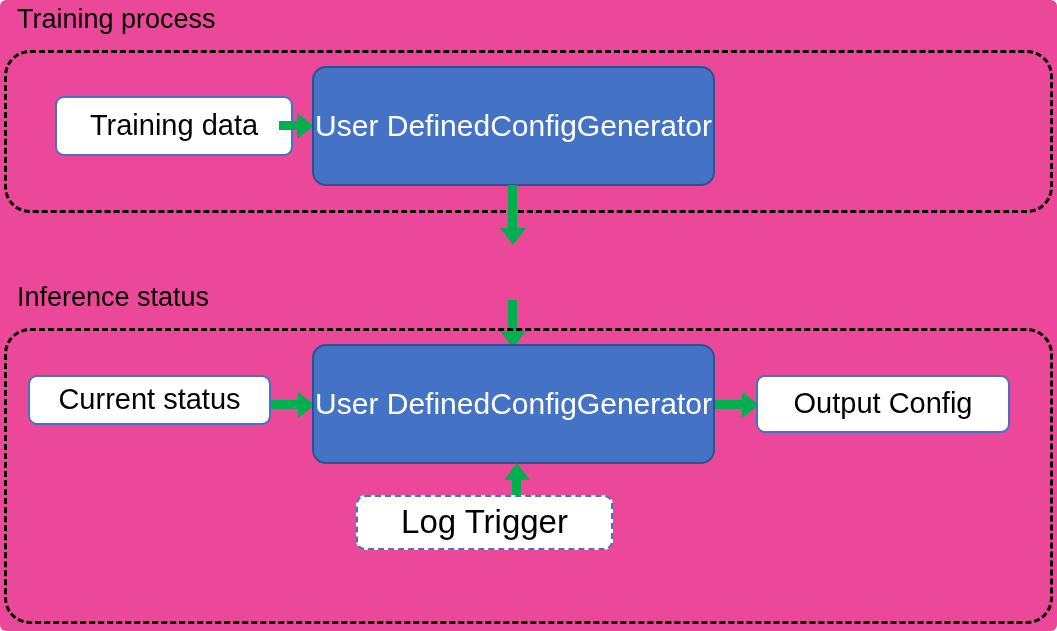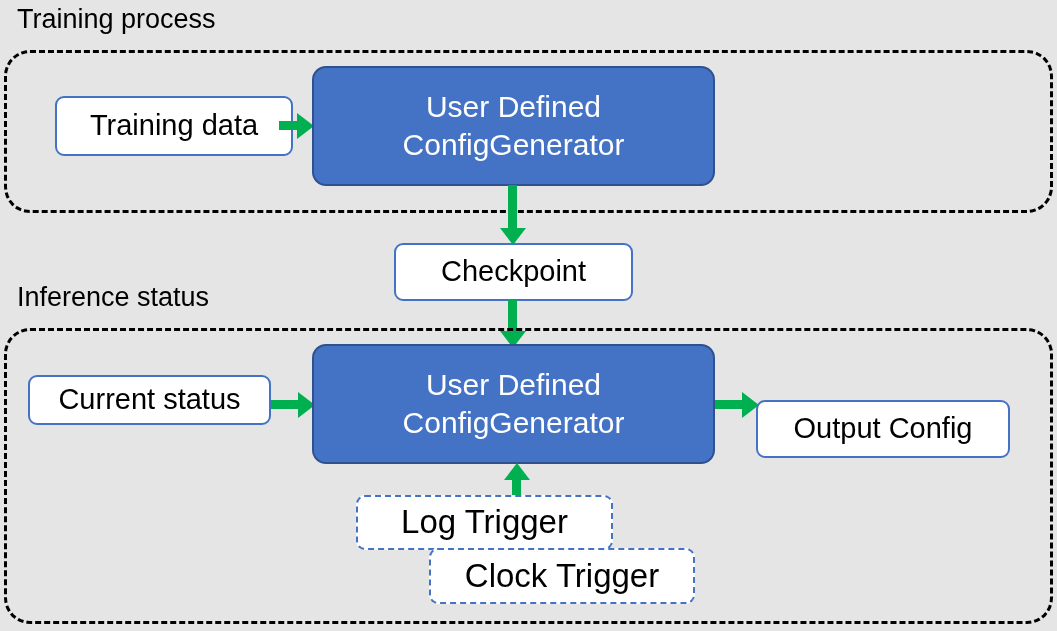--- a/index.html
+++ b/index.html
@@ -8,22 +8,23 @@
     background: #ffffff;
   }
   body {
     font-family: "Liberation Sans", sans-serif;
     -webkit-font-smoothing: antialiased;
   }
   #canvas {
     position: relative;
     width: 1057px;
     height: 631px;
-    background: #e5e5e5;
+    background: #ec4899;
     overflow: hidden;
+    border-radius: 6px;
   }
 
   
   .section-title {
     position: absolute;
     font-size: 27px;
     line-height: 1;
     color: #000000;
     white-space: nowrap;
     letter-spacing: 0px;
@@ -53,31 +54,31 @@
     align-items: center;
     justify-content: center;
     color: #000000;
     font-size: 29px;
     line-height: 1.1;
     white-space: nowrap;
   }
   #node-training-data { left: 55px; top: 96px; width: 238px; height: 60px; }
   #node-checkpoint    { left: 394px; top: 243px; width: 239px; height: 58px; }
   #node-current-status{ left: 28px; top: 375px; width: 243px; height: 50px; }
-  #node-output-config { left: 756px; top: 375px; width: 254px; height: 58px; margin-top: 25px; }
+  #node-output-config { left: 756px; top: 375px; width: 254px; height: 58px; }
 
   
   .node-blue {
     position: absolute;
     box-sizing: border-box;
     background: #4472C4;
     border: 2px solid #2F528F;
     border-radius: 14px;
     display: flex;
-    flex-direction: column;
+    flex-direction: row;
     align-items: center;
     justify-content: center;
     color: #ffffff;
     font-size: 30px;
     line-height: 1.28;
     white-space: nowrap;
   }
   #node-udcg-train { left: 312px; top: 66px;  width: 403px; height: 120px; }
   #node-udcg-infer { left: 312px; top: 344px; width: 403px; height: 120px; }
 
@@ -182,23 +183,20 @@
   <div class="node-blue" id="node-udcg-train">
     <span>User Defined</span>
     <span>ConfigGenerator</span>
   </div>
 
   <div class="arrow arrow-down" id="arrow-train-to-ckpt">
     <span class="shaft"></span>
     <span class="head"></span>
   </div>
 
-  <div class="node" id="node-checkpoint">
-    <span>Checkpoint</span>
-  </div>
 
   <div class="arrow arrow-down" id="arrow-ckpt-to-infer">
     <span class="shaft"></span>
     <span class="head"></span>
   </div>
 
   <div class="section-title" id="title-inference">Inference status</div>
 
   <div class="group-box" id="group-inference"></div>
 
@@ -227,17 +225,14 @@
 
   <div class="arrow arrow-up" id="arrow-trigger-to-infer">
     <span class="head"></span>
     <span class="shaft"></span>
   </div>
 
   <div class="node-trigger" id="node-log-trigger">
     <span>Log Trigger</span>
   </div>
 
-  <div class="node-trigger" id="node-clock-trigger">
-    <span>Clock Trigger</span>
-  </div>
 
 </div>
 
 </body></html>

